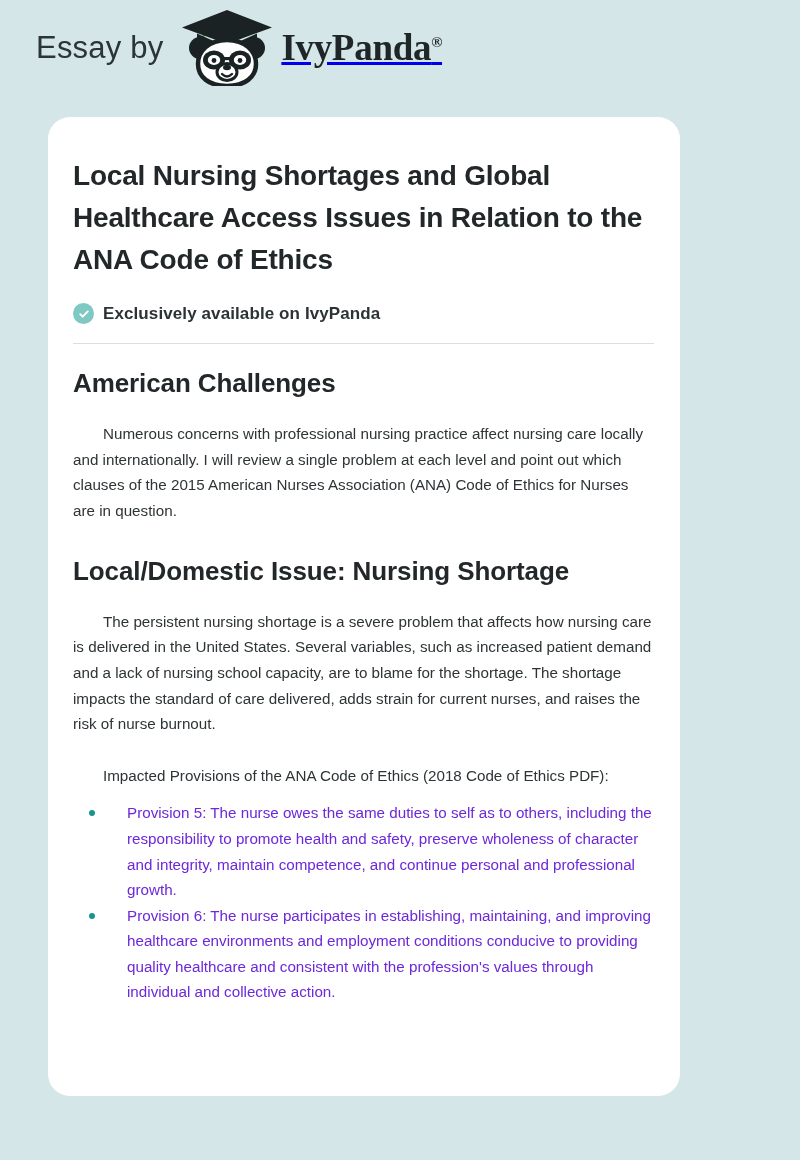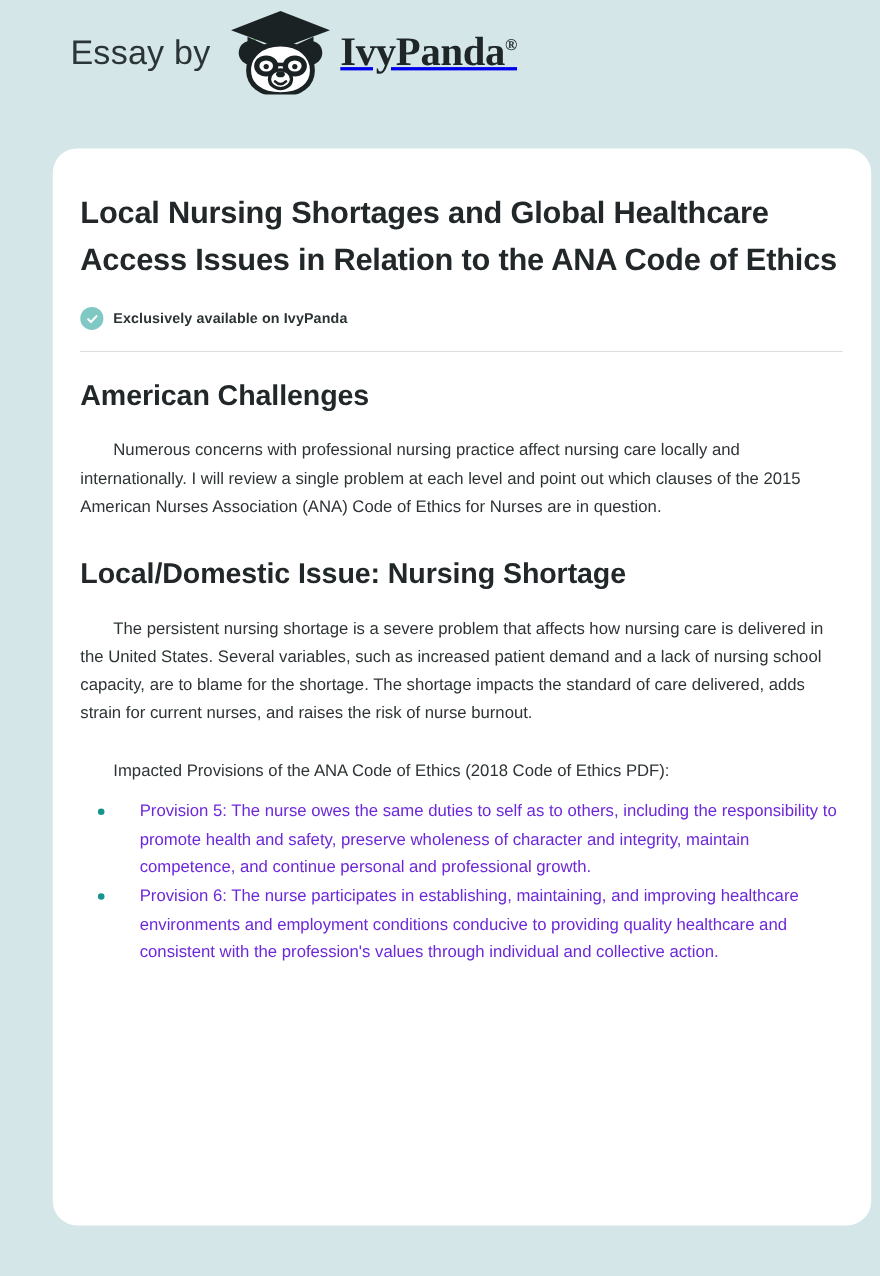--- a/index.html
+++ b/index.html
@@ -13,21 +13,21 @@
     font-family: "Liberation Sans", sans-serif;
     -webkit-font-smoothing: antialiased;
     overflow: hidden;
   }
 
   
   .brandbar {
     height: 94px;
     display: flex;
     align-items: center;
-    padding-left: 64px;
+    padding-left: 36px;
     box-sizing: border-box;
   }
   .brand-essay-by {
     font-size: 31px;
     font-weight: 400;
     color: #2b3436;
     letter-spacing: 0.2px;
     margin-right: 16px;
     line-height: 1;
   }
@@ -53,22 +53,22 @@
   .brand-wordmark .reg {
     font-size: 15px;
     vertical-align: super;
     font-weight: 700;
   }
 
   
   .paper {
     position: absolute;
     left: 48px;
-    top: 135px;
-    width: 744px;
+    top: 117px;
+    width: 632px;
     height: 979px;
     background: #ffffff;
     border-radius: 22px;
     box-sizing: border-box;
     padding: 38px 26px 0 25px;
     overflow: hidden;
   }
   .paper-inner {
     padding: 0 0 0 0;
   }
@@ -93,21 +93,21 @@
     height: 21px;
     border-radius: 50%;
     background: #7fc8c3;
     display: inline-flex;
     align-items: center;
     justify-content: center;
     flex: none;
   }
   .badge-check svg { display: block; }
   .badge-text {
-    font-size: 13px;
+    font-size: 17px;
     font-weight: 700;
     color: #2c3335;
     letter-spacing: 0.1px;
   }
 
   .divider {
     height: 1px;
     background: #dcdedf;
     border: 0;
     margin: 0 0 24px 0;

